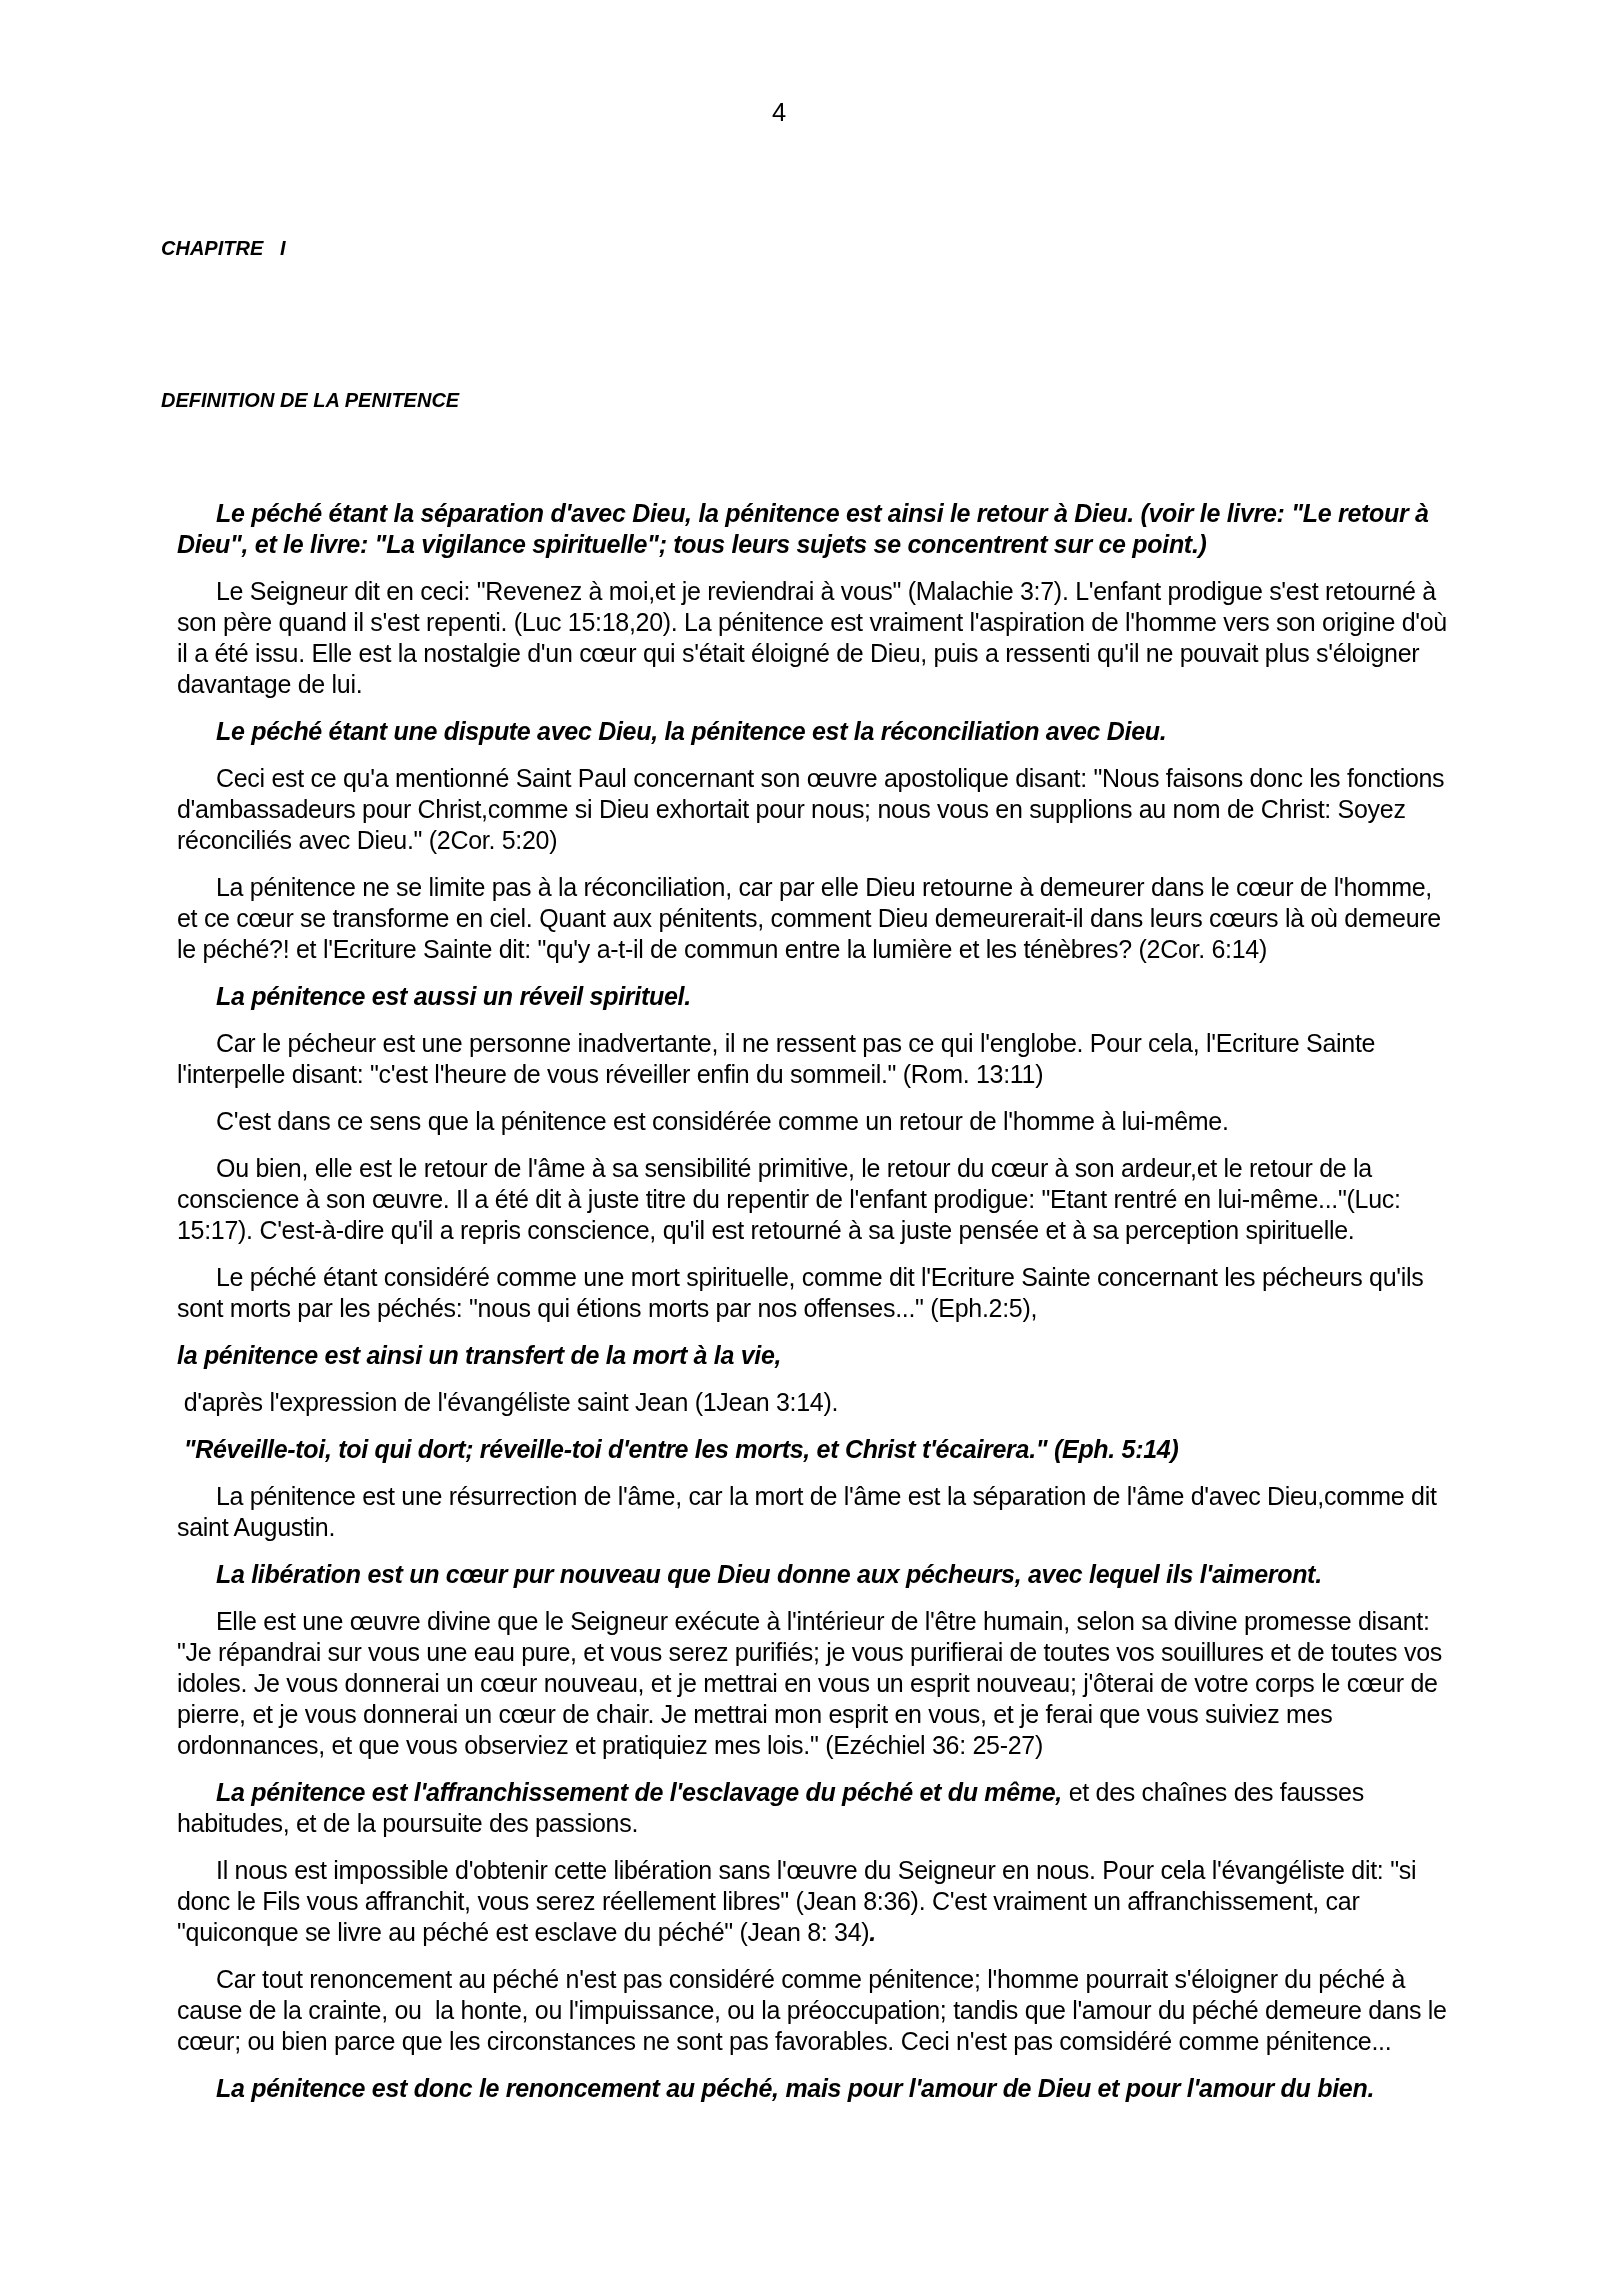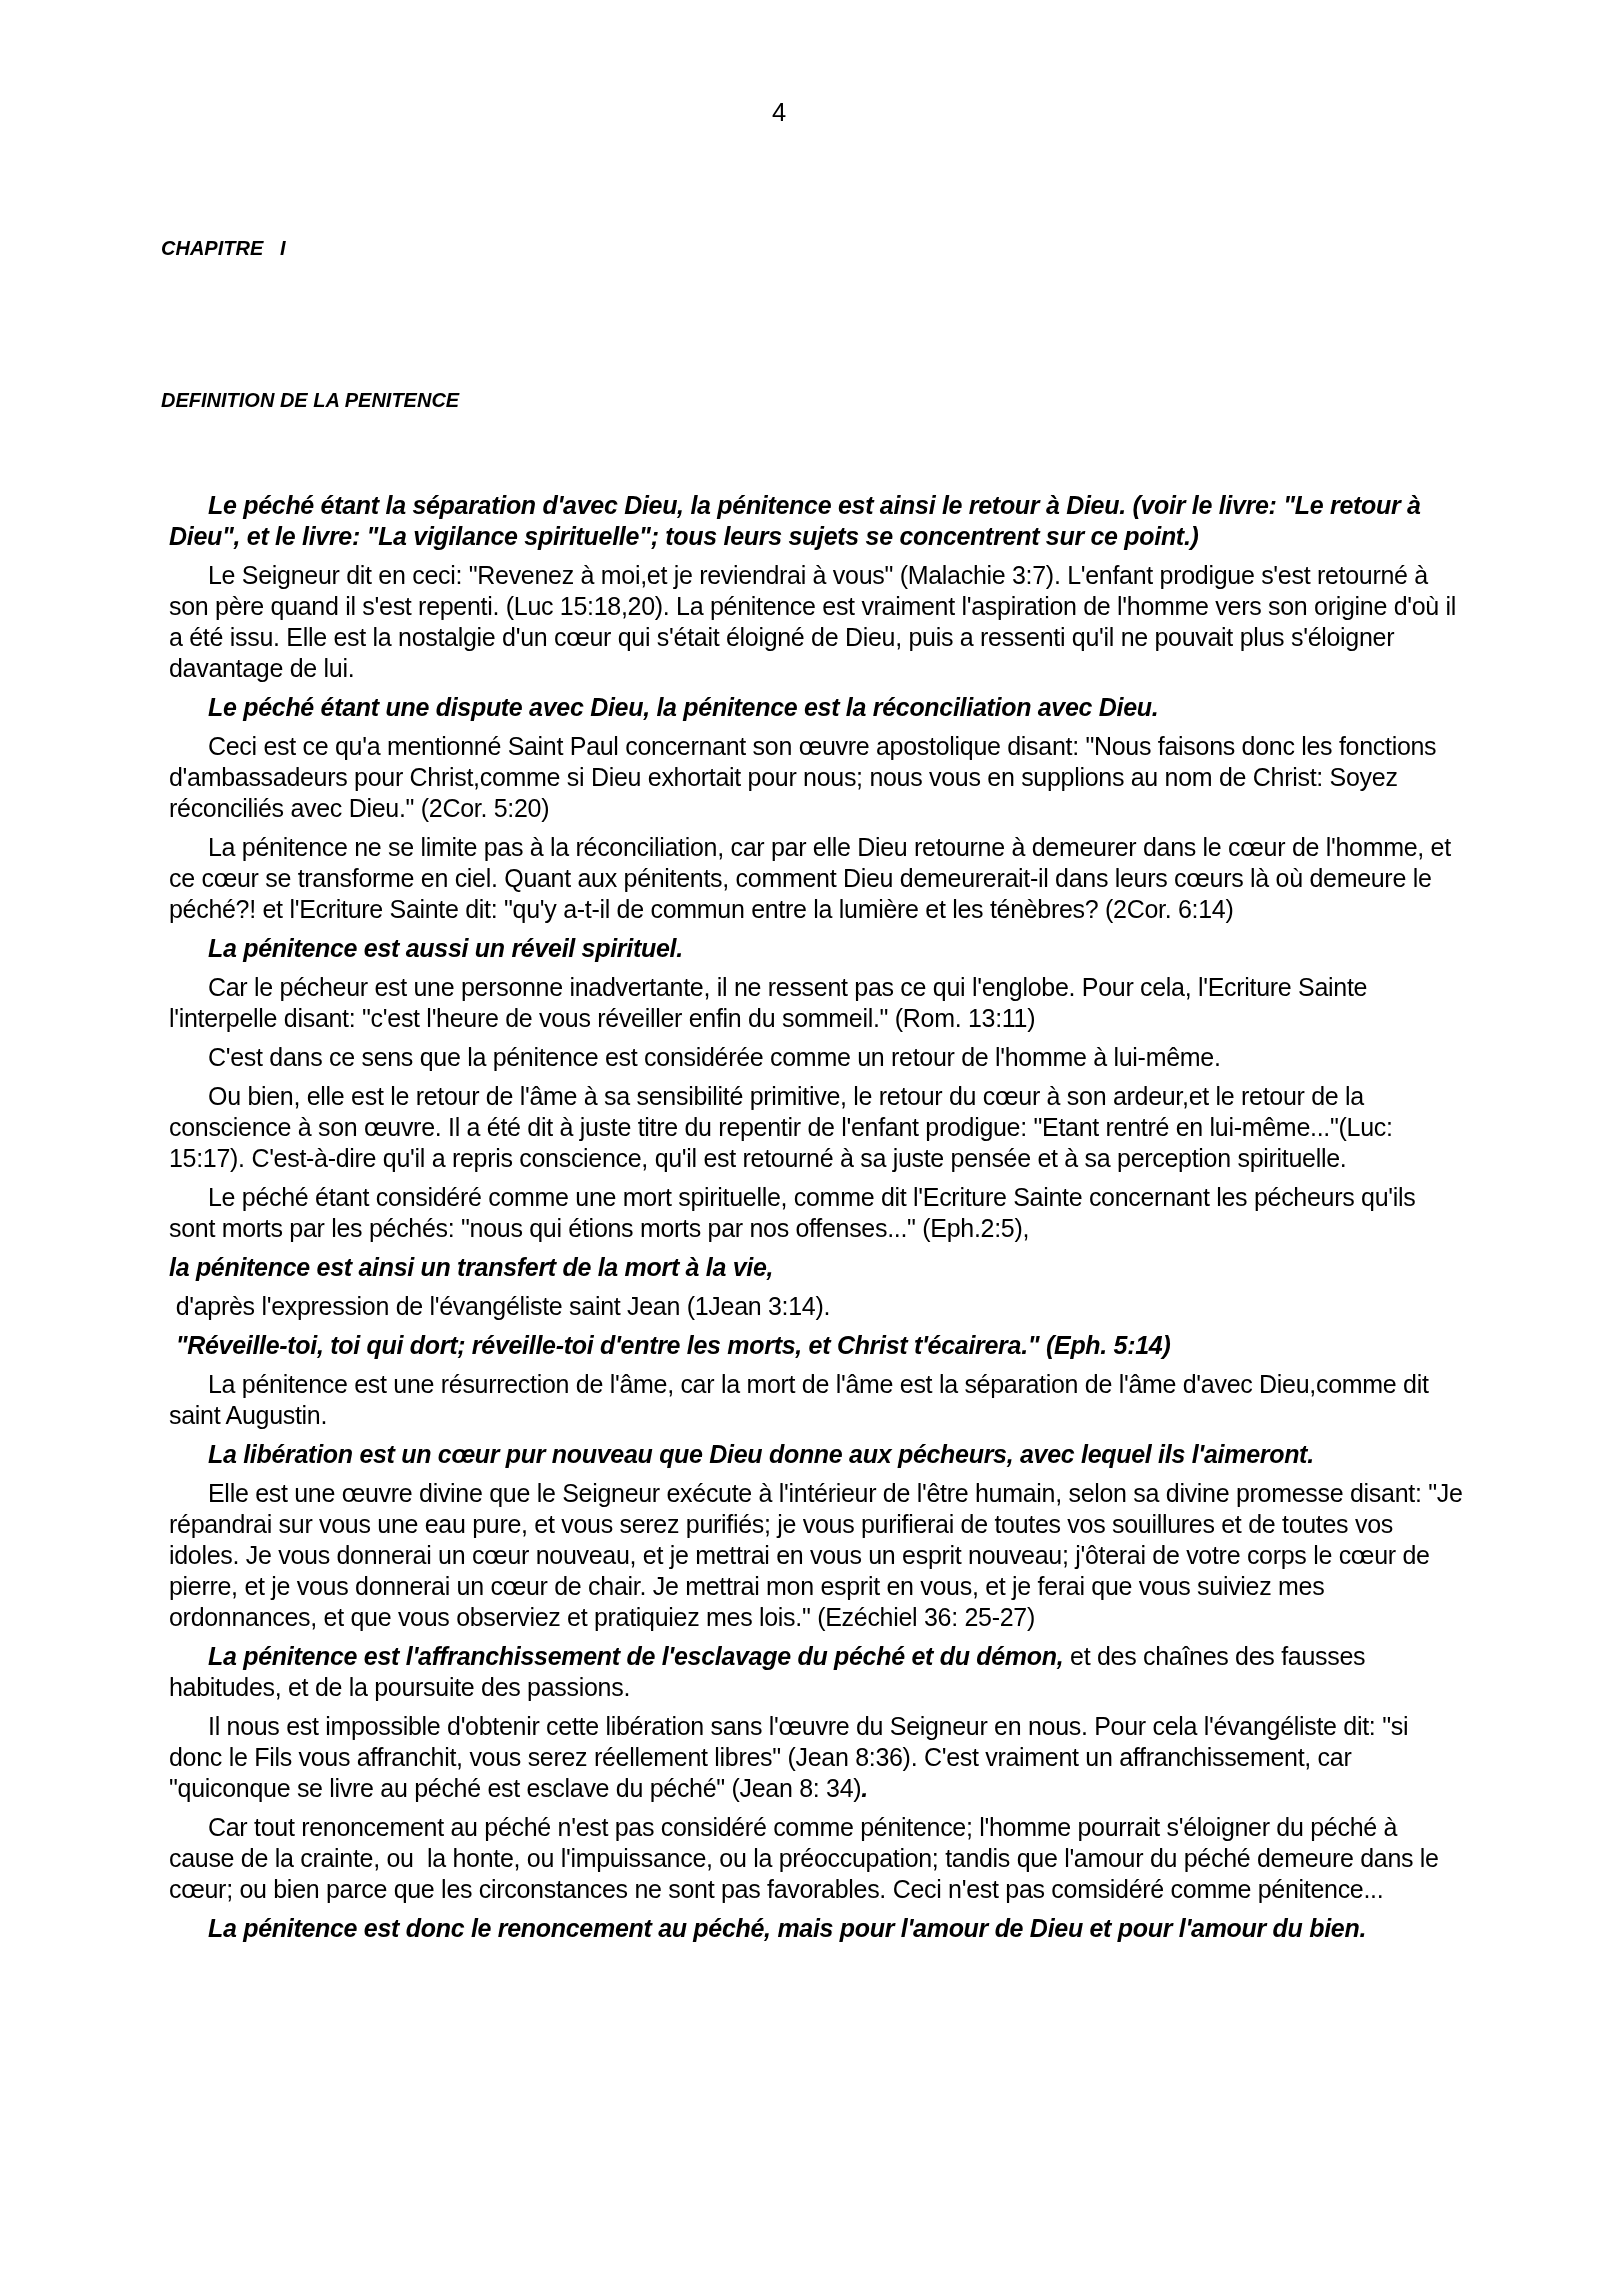--- a/index.html
+++ b/index.html
@@ -39,21 +39,21 @@
   .document-body {
     position: absolute;
     top: 482px;
     left: 161px;
     width: 1313px;
     font-size: 25px;
     line-height: 31px;
     letter-spacing: -0.3px;
   }
   p.para {
-    margin: 8px;
+    margin: 16px;
     padding: 0;
     white-space: pre-wrap;
   }
   p.para.indent {
     text-indent: 39px;
   }
   .bold-italic {
     font-weight: bold;
     font-style: italic;
   }
@@ -83,19 +83,19 @@
       <p class="para indent"><span class="regular">Car le pécheur est une personne inadvertante, il ne ressent pas ce qui l'englobe. Pour cela, l'Ecriture Sainte l'interpelle disant: "c'est l'heure de vous réveiller enfin du sommeil." (Rom. 13:11)</span></p>
       <p class="para indent"><span class="regular">C'est dans ce sens que la pénitence est considérée comme un retour de l'homme à lui-même.</span></p>
       <p class="para indent"><span class="regular">Ou bien, elle est le retour de l'âme à sa sensibilité primitive, le retour du cœur à son ardeur,et le retour de la conscience à son œuvre. Il a été dit à juste titre du repentir de l'enfant prodigue: "Etant rentré en lui-même..."(Luc: 15:17). C'est-à-dire qu'il a repris conscience, qu'il est retourné à sa juste pensée et à sa perception spirituelle.</span></p>
       <p class="para indent"><span class="regular">Le péché étant considéré comme une mort spirituelle, comme dit l'Ecriture Sainte concernant les pécheurs qu'ils sont morts par les péchés: "nous qui étions morts par nos offenses..." (Eph.2:5),</span></p>
       <p class="para"><span class="bold-italic">la pénitence est ainsi un transfert de la mort à la vie,</span></p>
       <p class="para"><span class="regular"> d'après l'expression de l'évangéliste saint Jean (1Jean 3:14).</span></p>
       <p class="para"><span class="bold-italic"> "Réveille-toi, toi qui dort; réveille-toi d'entre les morts, et Christ t'écairera." (Eph. 5:14)</span></p>
       <p class="para indent"><span class="regular">La pénitence est une résurrection de l'âme, car la mort de l'âme est la séparation de l'âme d'avec Dieu,comme dit saint Augustin.</span></p>
       <p class="para indent"><span class="bold-italic">La libération est un cœur pur nouveau que Dieu donne aux pécheurs, avec lequel ils l'aimeront.</span></p>
       <p class="para indent"><span class="regular">Elle est une œuvre divine que le Seigneur exécute à l'intérieur de l'être humain, selon sa divine promesse disant: "Je répandrai sur vous une eau pure, et vous serez purifiés; je vous purifierai de toutes vos souillures et de toutes vos idoles. Je vous donnerai un cœur nouveau, et je mettrai en vous un esprit nouveau; j'ôterai de votre corps le cœur de pierre, et je vous donnerai un cœur de chair. Je mettrai mon esprit en vous, et je ferai que vous suiviez mes ordonnances, et que vous observiez et pratiquiez mes lois." (Ezéchiel 36: 25-27)</span></p>
-      <p class="para indent"><span class="bold-italic">La pénitence est l'affranchissement de l'esclavage du péché et du démon,</span><span class="regular"> et des chaînes des fausses habitudes, et de la poursuite des passions.</span></p>
+      <p class="para indent"><span class="bold-italic">La pénitence est l'affranchissement de l'esclavage du péché et du même,</span><span class="regular"> et des chaînes des fausses habitudes, et de la poursuite des passions.</span></p>
       <p class="para indent"><span class="regular">Il nous est impossible d'obtenir cette libération sans l'œuvre du Seigneur en nous. Pour cela l'évangéliste dit: "si donc le Fils vous affranchit, vous serez réellement libres" (Jean 8:36). C'est vraiment un affranchissement, car "quiconque se livre au péché est esclave du péché" (Jean 8: 34)</span><span class="bold-italic">.</span></p>
       <p class="para indent"><span class="regular">Car tout renoncement au péché n'est pas considéré comme pénitence; l'homme pourrait s'éloigner du péché à cause de la crainte, ou  la honte, ou l'impuissance, ou la préoccupation; tandis que l'amour du péché demeure dans le cœur; ou bien parce que les circonstances ne sont pas favorables. Ceci n'est pas comsidéré comme pénitence...</span></p>
       <p class="para indent"><span class="bold-italic">La pénitence est donc le renoncement au péché, mais pour l'amour de Dieu et pour l'amour du bien.</span></p>
     </div>
 </div>
 
 
 </body></html>

